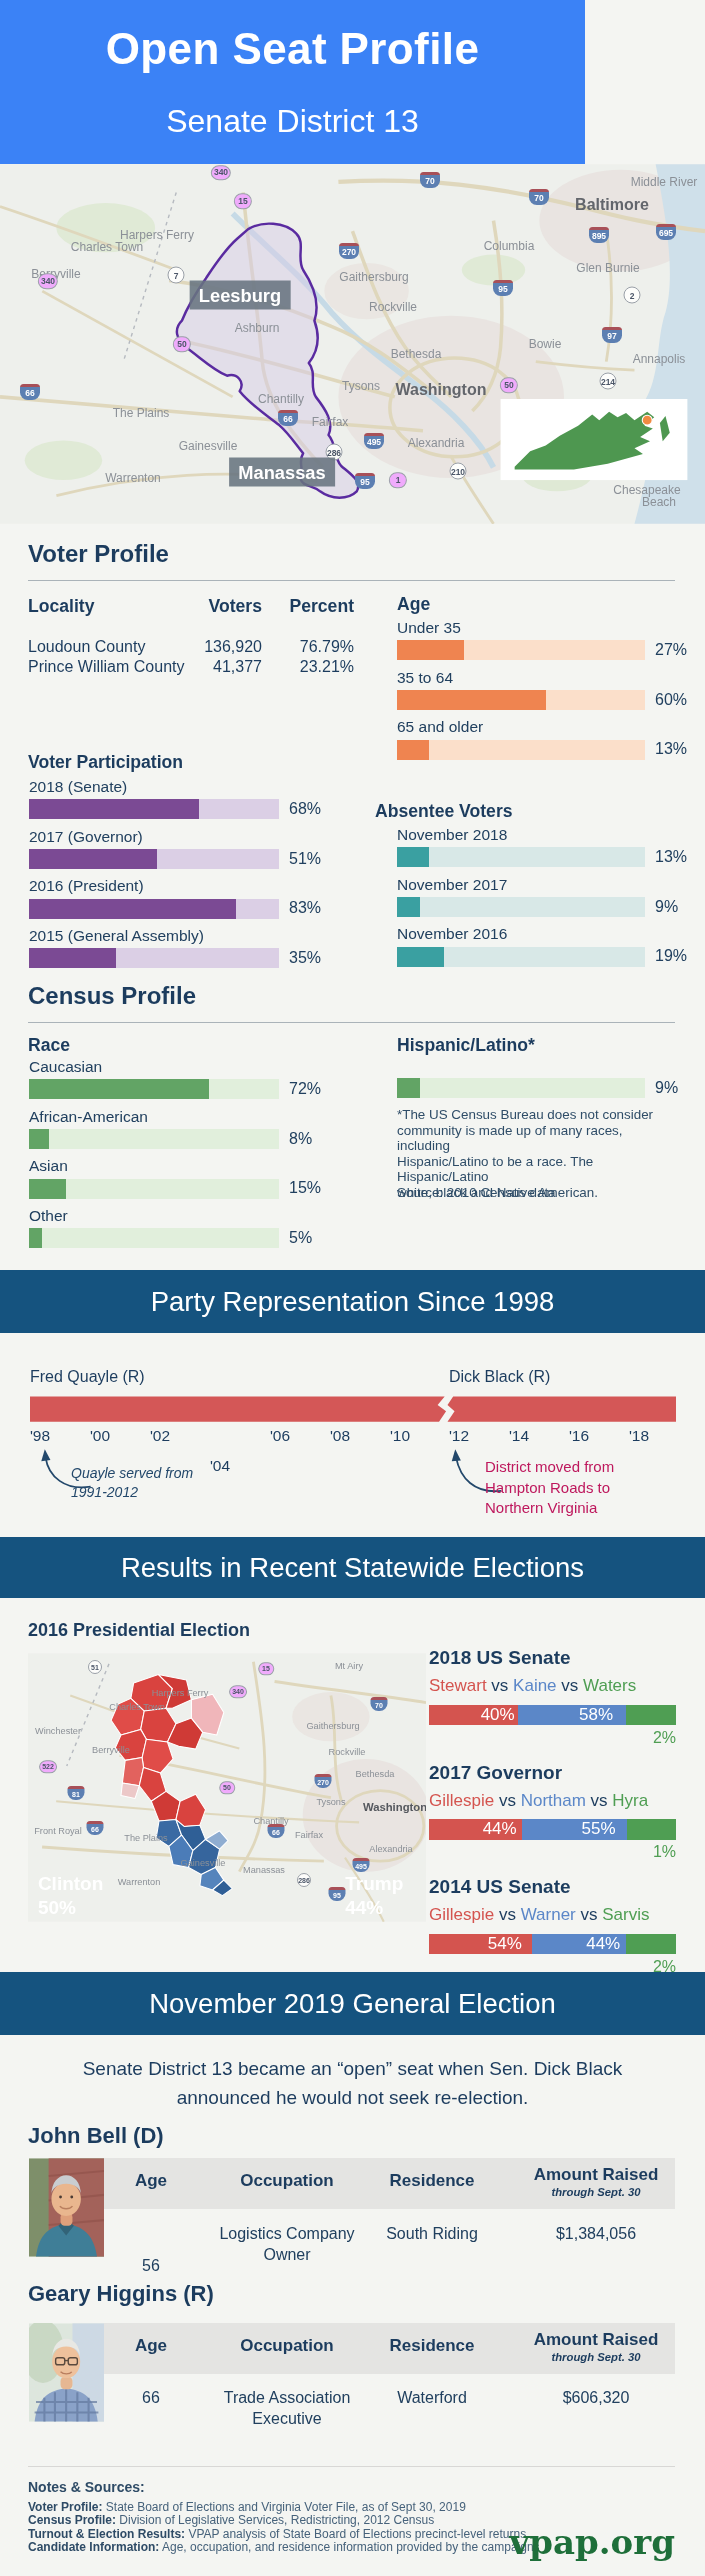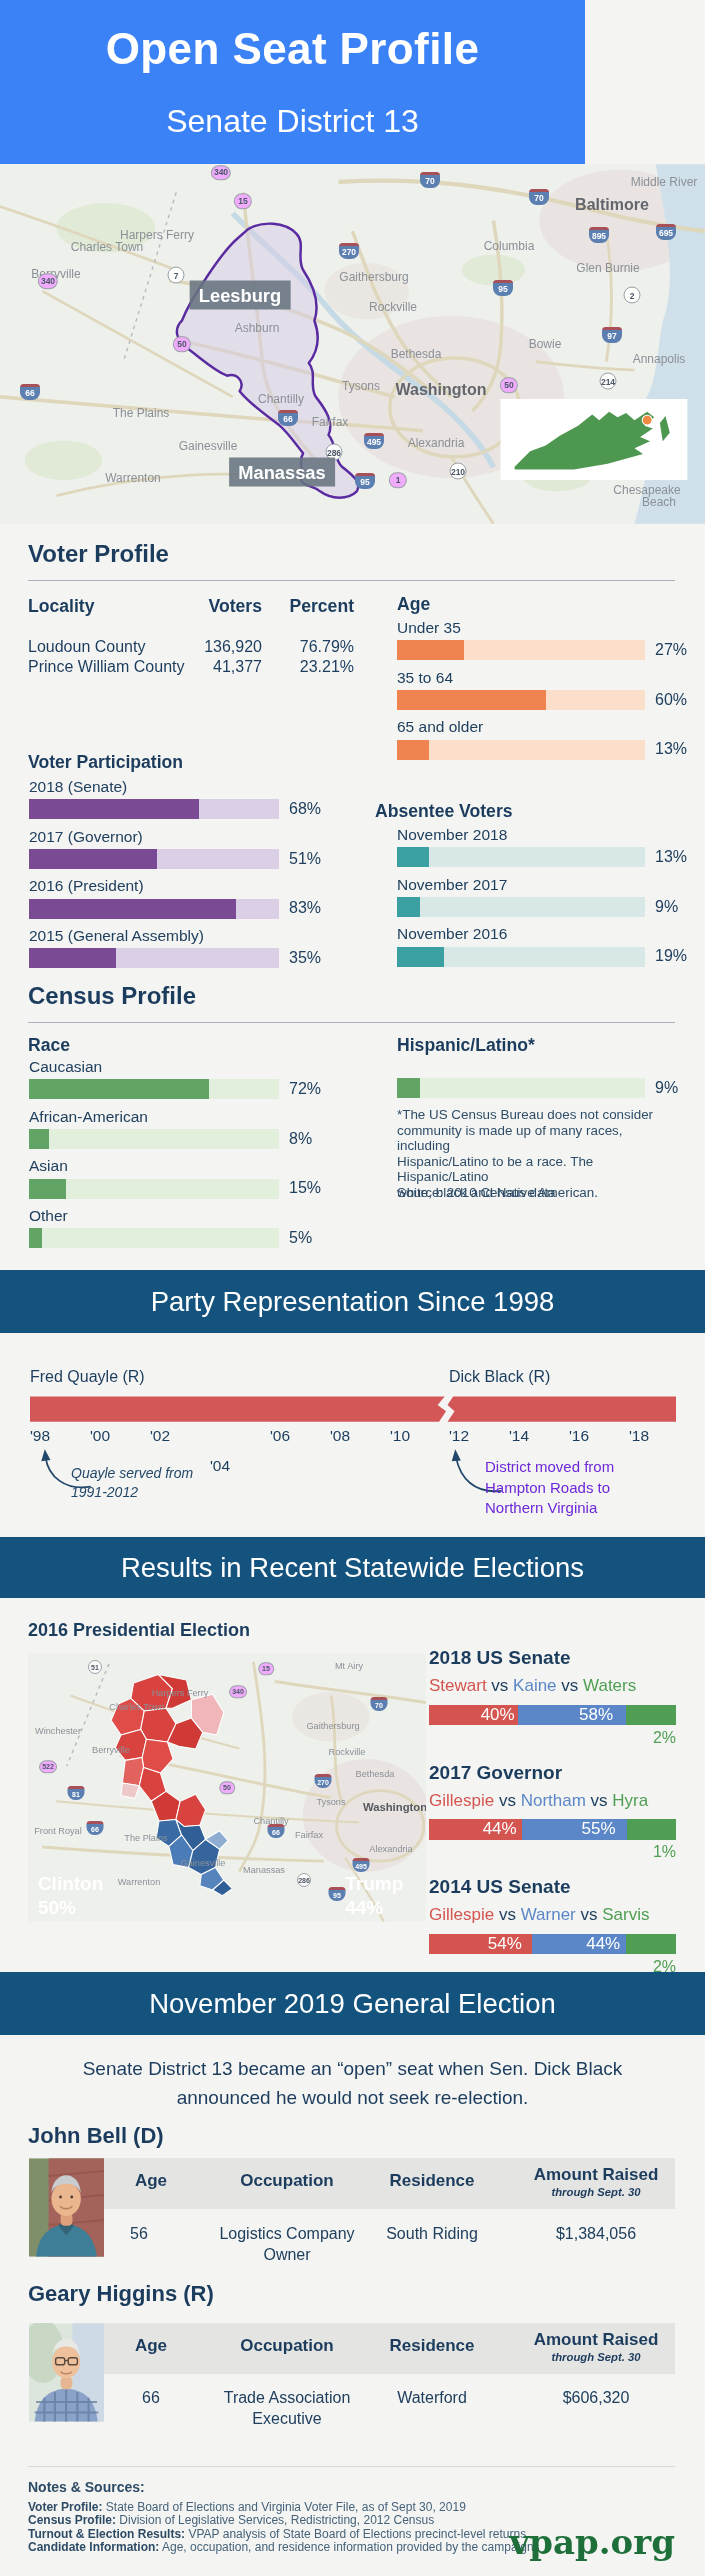--- a/index.html
+++ b/index.html
@@ -61,21 +61,21 @@
   
   #hisp-note{position:absolute;left:397px;top:1107px;width:282px;font-size:13.4px;line-height:15.5px;color:#2f4d68;}
   #hisp-src{position:absolute;left:397px;top:1185px;font-size:13.4px;color:#2f4d68;}
 
   
   #tl-name-l{position:absolute;left:30px;top:1368px;font-size:16px;}
   #tl-name-r{position:absolute;left:449px;top:1368px;font-size:16px;}
   #tl-years{position:absolute;left:30px;top:1427px;width:646px;height:18.3px;}
   .year{position:absolute;transform:translateX(-50%);font-size:15.5px;color:#1c3c5e;}
   #tl-note-l{position:absolute;left:71px;top:1464px;font-size:14px;line-height:19px;font-style:italic;color:#23486b;}
-  #tl-note-r{position:absolute;left:485px;top:1457px;font-size:15px;line-height:20.5px;color:#6d28d9;}
+  #tl-note-r{position:absolute;left:485px;top:1457px;font-size:15px;line-height:20.5px;color:#be185d;}
 
   
   #pe-head{position:absolute;left:28px;top:1620px;font-size:18px;font-weight:bold;}
   #races{position:absolute;left:429px;top:1647px;width:247px;}
   .race-title{font-size:19px;font-weight:bold;color:#1c3c5e;margin-bottom:7px;}
   .race-names{font-size:17px;margin-bottom:8.5px;white-space:nowrap;}
   .race-bar{display:flex;height:20.5px;margin-bottom:3.5px;overflow:hidden;}
   .seg{display:flex;align-items:center;justify-content:center;color:#fff;font-size:17px;padding-left:48px;}
   .race-third{text-align:right;font-size:16px;margin-bottom:15px;}
 
@@ -448,21 +448,21 @@
     </svg>
   </div>
   <div class="thead" style="top:2158px;">
     <span class="thcol" style="left:47px;">Age</span>
     <span class="thcol" style="left:183px;">Occupation</span>
     <span class="thcol" style="left:328px;">Residence</span>
     <span class="thcol" style="left:492px;top:7px;">Amount Raised</span>
     <span class="thsub" style="left:492px;top:28px;">through Sept. 30</span>
   </div>
   <div class="trow" style="top:2223px;">
-    <span class="tdcol" style="left:35px;">56</span>
+    <span class="tdcol" style="left:47px;margin-top:32px;">56</span>
     <span class="tdcol" style="left:183px;"><span>Logistics Company</span><br><span>Owner</span></span>
     <span class="tdcol" style="left:328px;">South Riding</span>
     <span class="tdcol" style="left:492px;">$1,384,056</span>
   </div>
 
   <div class="cand-head" style="top:2281px;">Geary Higgins (R)</div>
   <div class="photo" style="top:2323px;">
     <svg width="75" height="99" viewBox="0 0 107 140">
       <rect width="107" height="140" fill="#dde6dd"></rect>
       <rect x="62" width="45" height="140" fill="#cdd9e4"></rect>

